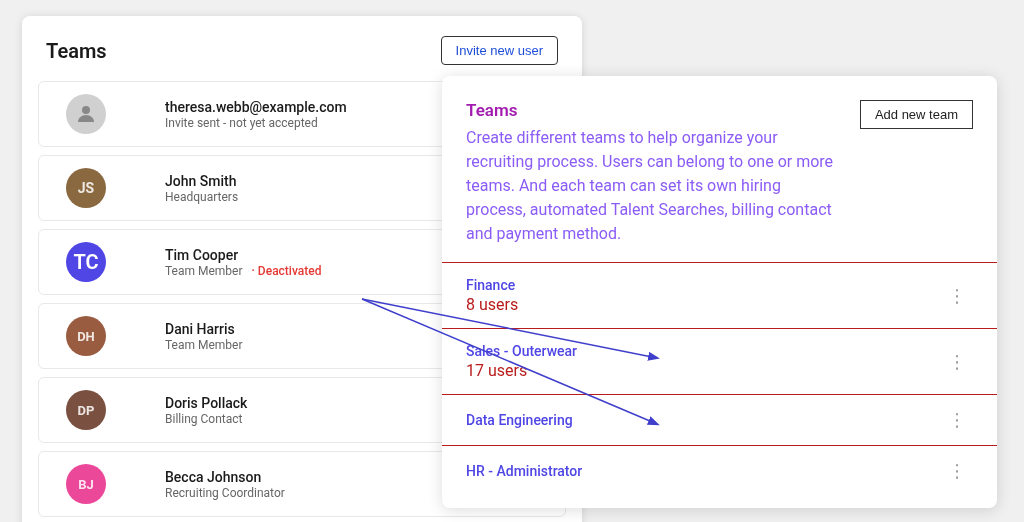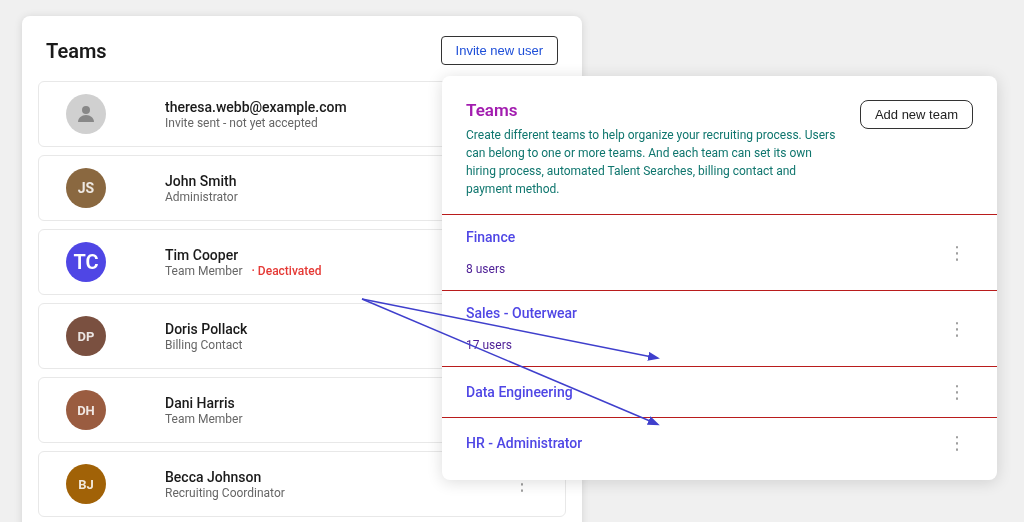--- a/index.html
+++ b/index.html
@@ -130,28 +130,28 @@
       padding: 0 24px 16px 24px;
     }
     .teams-title-block { flex: 1; margin-right: 20px; }
     .teams-title {
       font-size: 17px;
       font-weight: 600;
       color: #a21caf;
       margin-bottom: 6px;
     }
     .teams-desc {
-      font-size: 12px;
-      color: #0f766e;
+      font-size: 16px;
+      color: #8b5cf6;
       line-height: 1.5;
     }
     .add-team-btn {
       border: 1px solid #333;
       background: #fff;
-      border-radius: 8px;
+      border-radius: 0;
       padding: 6px 14px;
       font-size: 13px;
       cursor: pointer;
       color: #222;
       white-space: nowrap;
       flex-shrink: 0;
     }
     .team-row {
       display: flex;
       align-items: center;
@@ -160,23 +160,23 @@
       position: relative;
     }
     .team-info { flex: 1; }
     .team-name {
       font-size: 14px;
       color: #4f46e5;
       font-weight: 500;
       cursor: pointer;
     }
     .team-users {
-      font-size: 12px;
-      color: #4c1d95;
-      margin-top: 17px;
+      font-size: 16px;
+      color: #b91c1c;
+      margin-top: 2px;
     }
 
     
     .arrows-svg {
       position: absolute;
       top: 0;
       left: 0;
       width: 980px;
       height: 490px;
       pointer-events: none;
@@ -207,54 +207,54 @@
       <div class="user-role">Invite sent - not yet accepted</div>
     </div>
     <span class="dot-menu">⋮</span>
   </div>
         <div class="user-row">
     <div class="avatar" style="background:#8a6840;">
       <span style="font-size:14px;font-weight:700;color:rgba(255,255,255,0.85);">JS</span>
     </div>
     <div class="user-info">
       <div class="user-name">John Smith</div>
-      <div class="user-role">Administrator</div>
+      <div class="user-role">Headquarters</div>
     </div>
     <span class="dot-menu">⋮</span>
   </div>
         <div class="user-row">
     <div class="avatar avatar-tc">TC</div>
     <div class="user-info">
       <div class="user-name">Tim Cooper</div>
       <div class="user-role">Team Member <span class="deactivated-badge">· Deactivated</span></div>
     </div>
     <span class="dot-menu">⋮</span>
   </div>
         <div class="user-row">
+    <div class="avatar" style="background:#9a5c40;">
+      <span style="font-size:13px;font-weight:700;color:rgba(255,255,255,0.85);">DH</span>
+    </div>
+    <div class="user-info">
+      <div class="user-name">Dani Harris</div>
+      <div class="user-role">Team Member</div>
+    </div>
+    <span class="dot-menu">⋮</span>
+  </div>
+        <div class="user-row">
     <div class="avatar" style="background:#7a5040;">
       <span style="font-size:13px;font-weight:700;color:rgba(255,255,255,0.85);">DP</span>
     </div>
     <div class="user-info">
       <div class="user-name">Doris Pollack</div>
       <div class="user-role">Billing Contact</div>
     </div>
     <span class="dot-menu">⋮</span>
   </div>
         <div class="user-row">
-    <div class="avatar" style="background:#9a5c40;">
-      <span style="font-size:13px;font-weight:700;color:rgba(255,255,255,0.85);">DH</span>
-    </div>
-    <div class="user-info">
-      <div class="user-name">Dani Harris</div>
-      <div class="user-role">Team Member</div>
-    </div>
-    <span class="dot-menu">⋮</span>
-  </div>
-        <div class="user-row">
-    <div class="avatar" style="background:#a16207;">
+    <div class="avatar" style="background:#ec4899;">
       <span style="font-size:13px;font-weight:700;color:rgba(255,255,255,0.85);">BJ</span>
     </div>
     <div class="user-info">
       <div class="user-name">Becca Johnson</div>
       <div class="user-role">Recruiting Coordinator</div>
     </div>
     <span class="dot-menu">⋮</span>
   </div>
       </div>
   </div>

